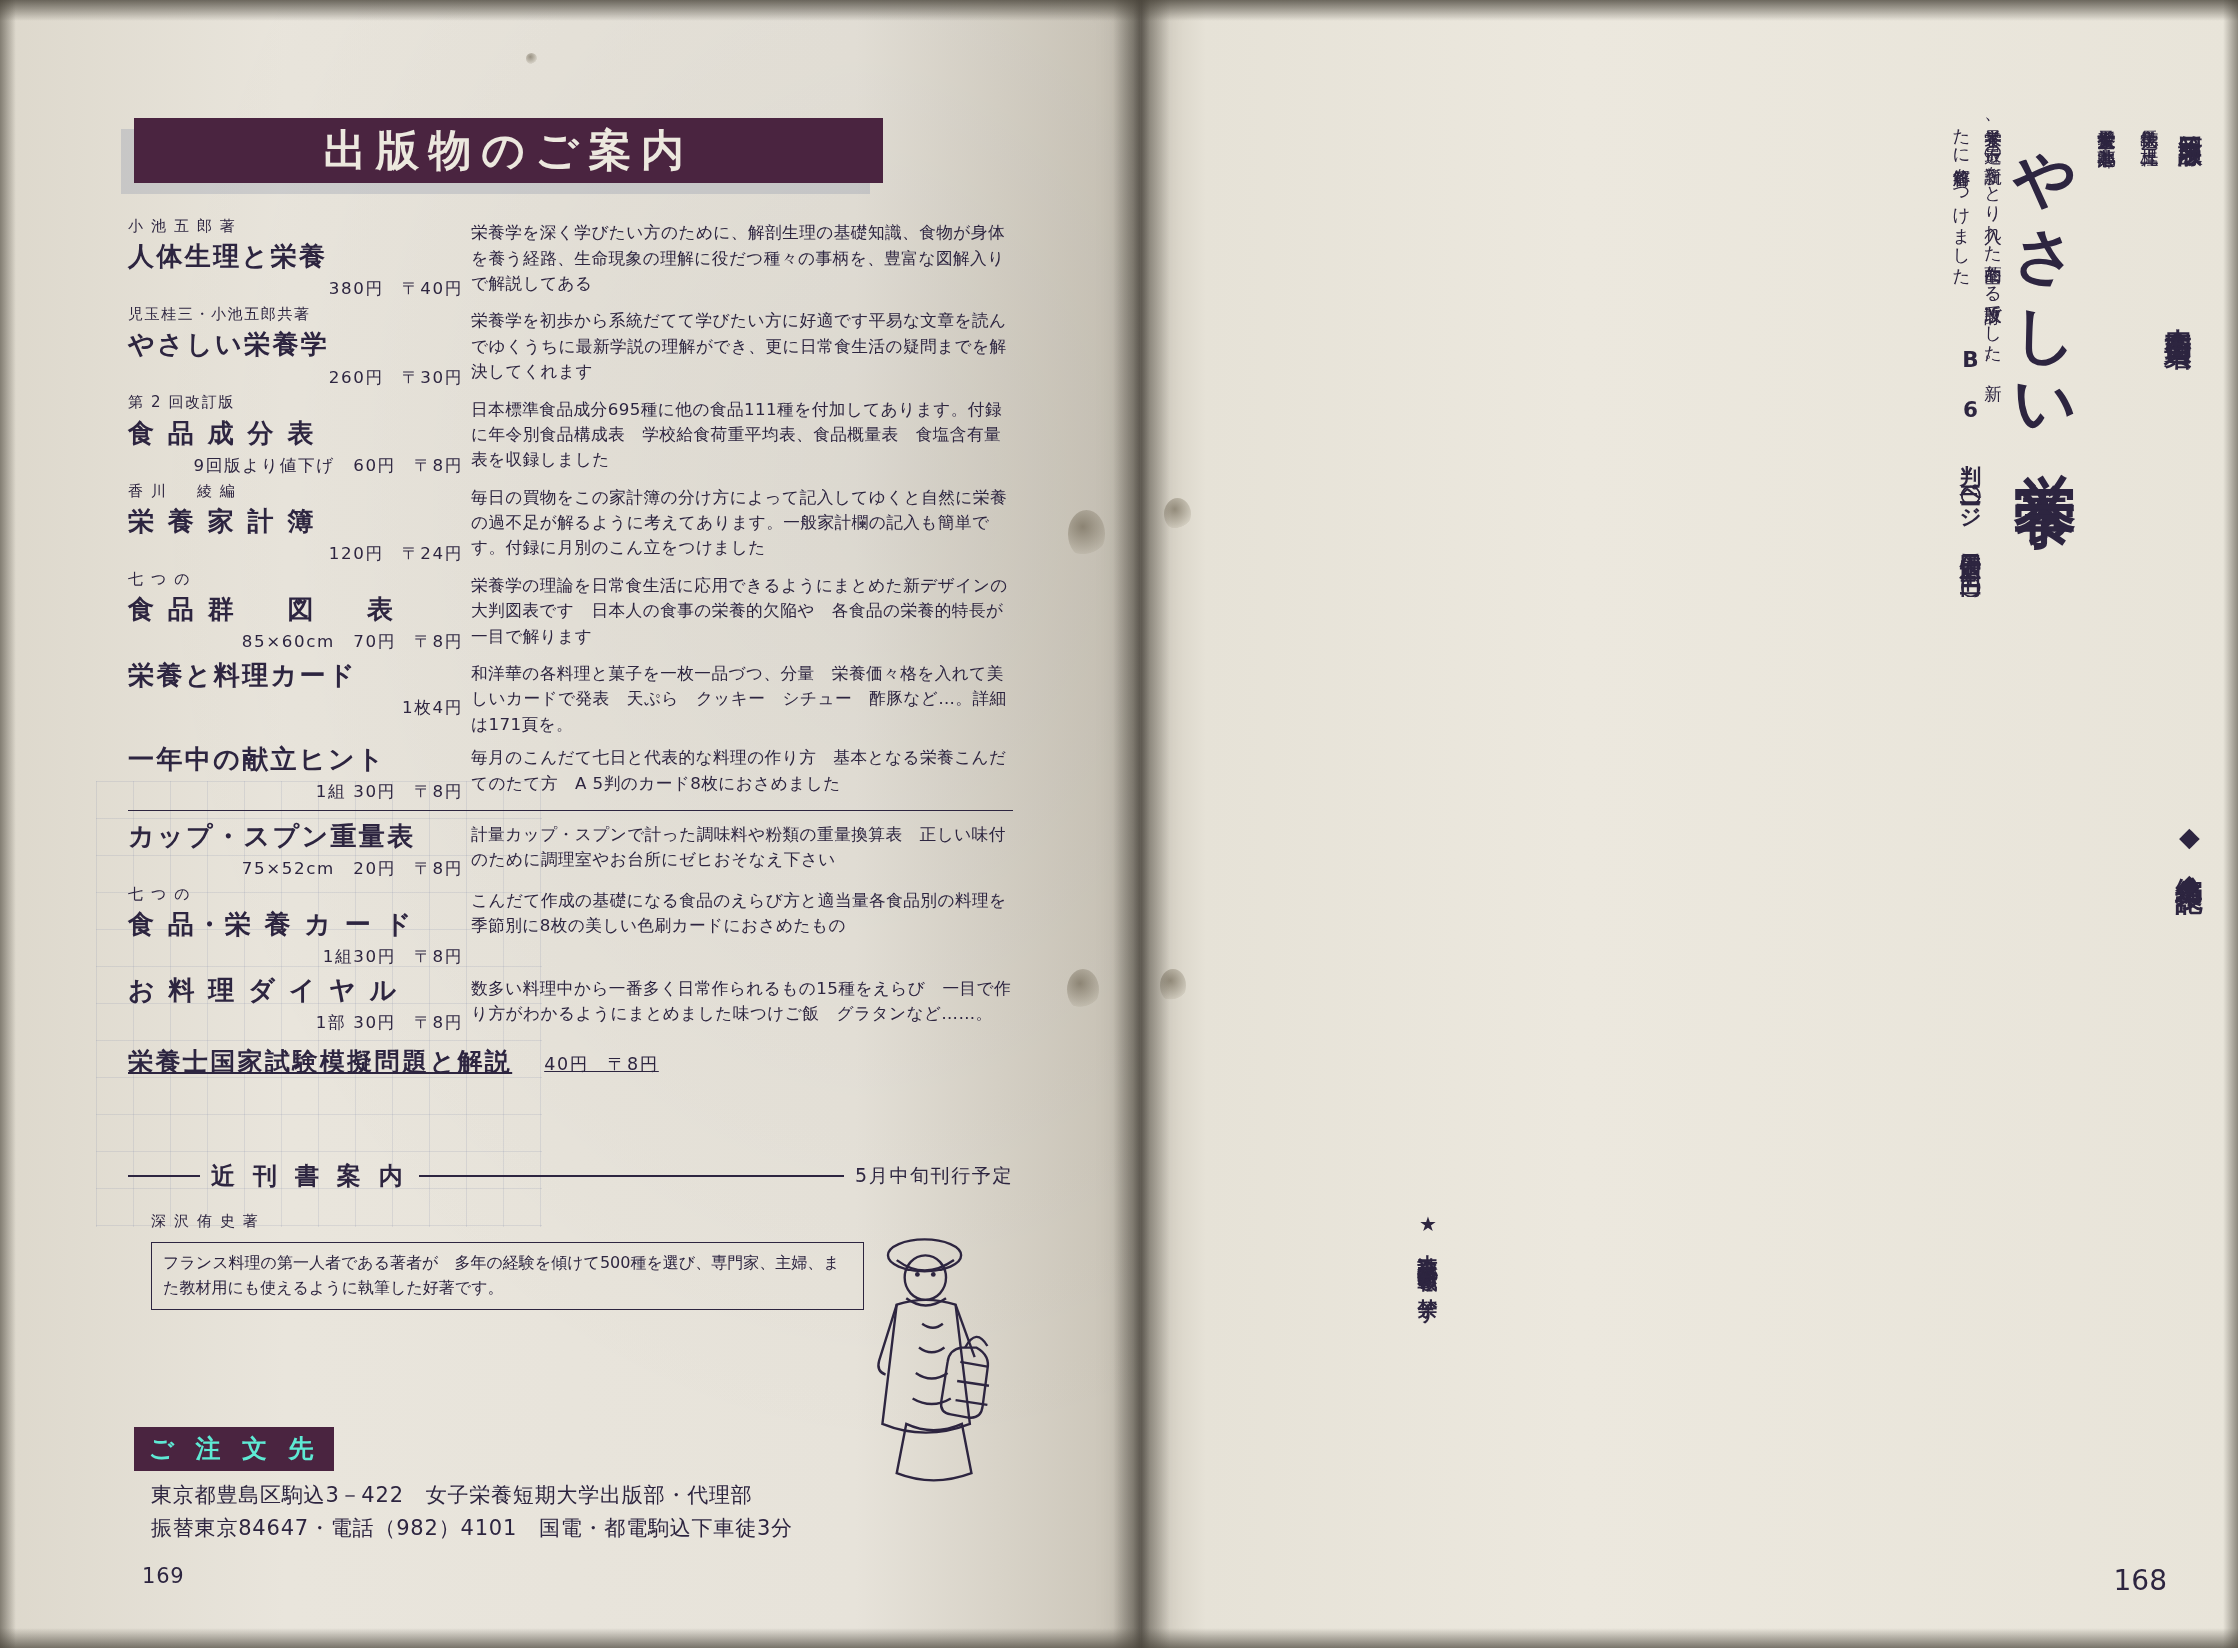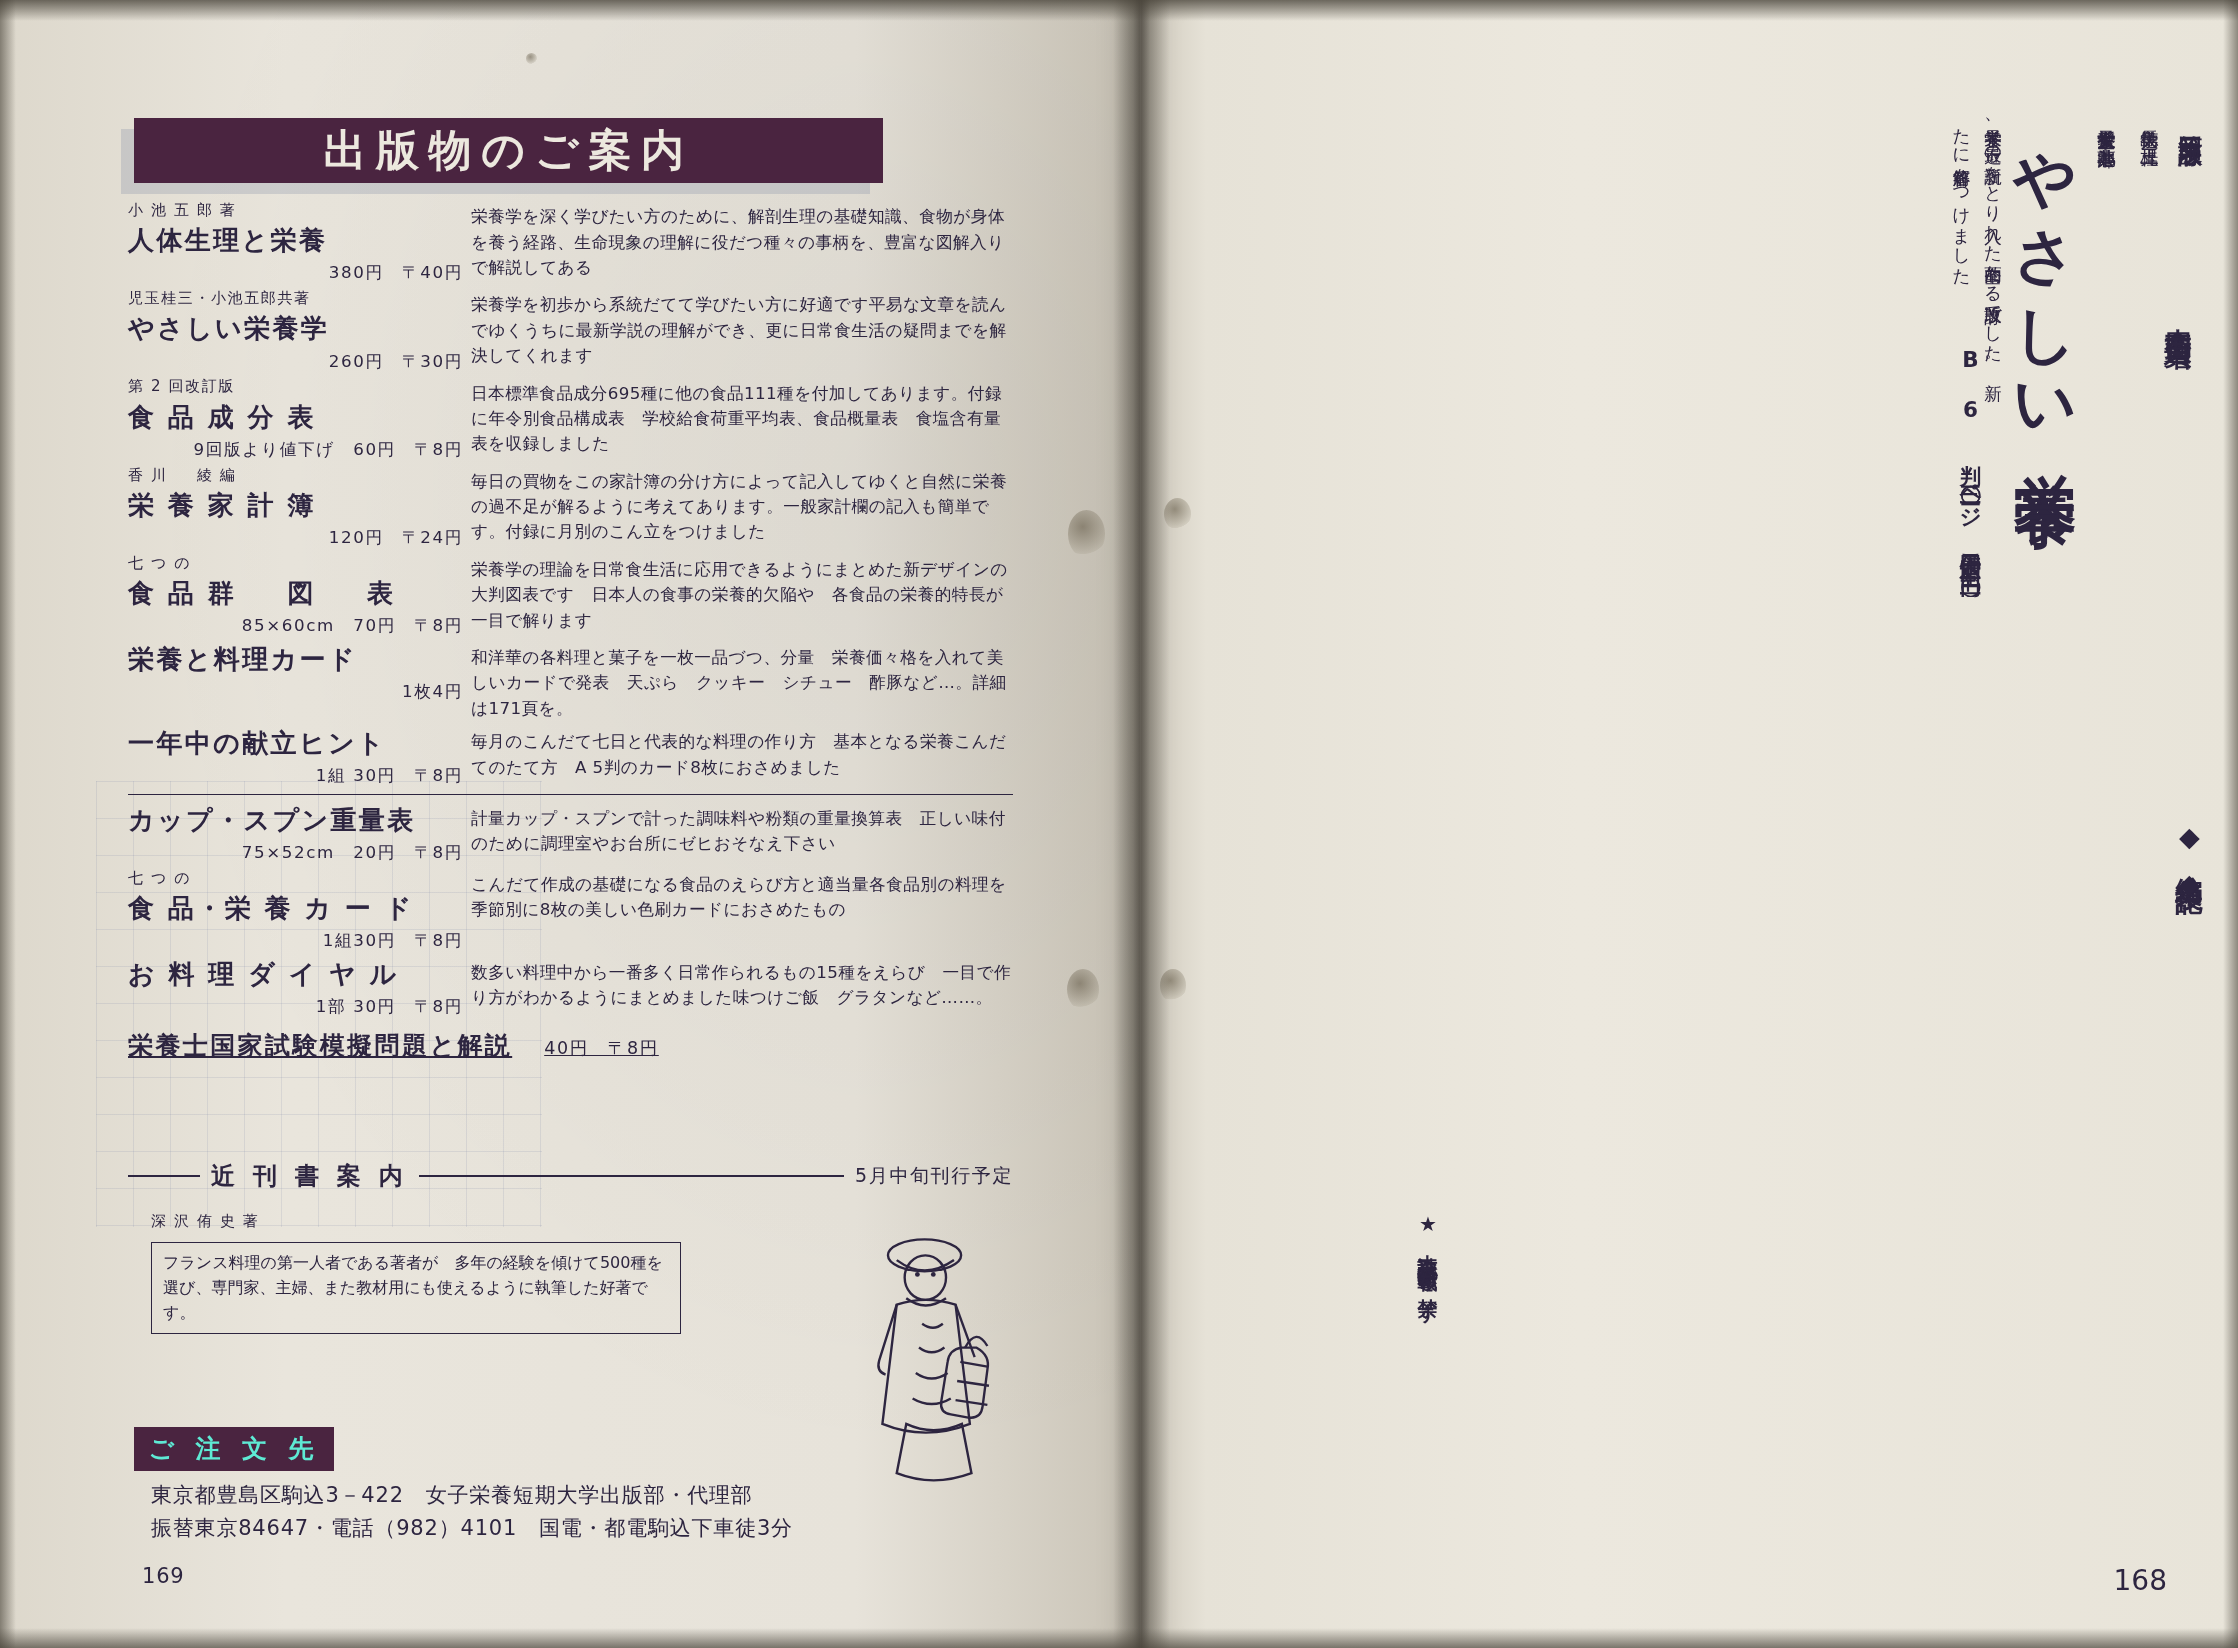--- a/index.html
+++ b/index.html
@@ -92,21 +92,21 @@
     font-weight: bold;
     letter-spacing: 9.6px;
   }
   .banner-shadow {
     position:absolute; left:121px; top:129px; width:749px; height:65px;
     background: rgba(120,130,160,0.25);
   }
 
   .booklist {
     position: absolute;
-    left: 128px; top: 201px;
+    left: 128px; top: 217px;
     width: 885px;
   }
   .book-row {
     display: flex;
     margin-bottom: 4.8px;
     position: relative;
   }
   .book-left {
     width: 343px;
     flex: 0 0 343px;
@@ -190,21 +190,21 @@
   .soon-title-line {
     font-size: 25.5px; font-weight: bold; letter-spacing: 3.2px; margin-top: 4.8px;
   }
   .soon-title-line .sub { font-size: 18.3px; font-weight: normal; letter-spacing: 1.6px; }
   .soon-note {
     margin-top: 11px;
     border: 1.6px solid #2d2540;
     padding: 8px 11px;
     font-size: 16px;
     line-height: 1.55;
-    width: 530px;
+    width: 713px;
     box-sizing: border-box;
   }
 
   .order-head {
     position: absolute;
     left: 134px; top: 1427px;
     background: #4a2440;
     color: #5eead4;
     font-size: 25px;
     font-weight: bold;

